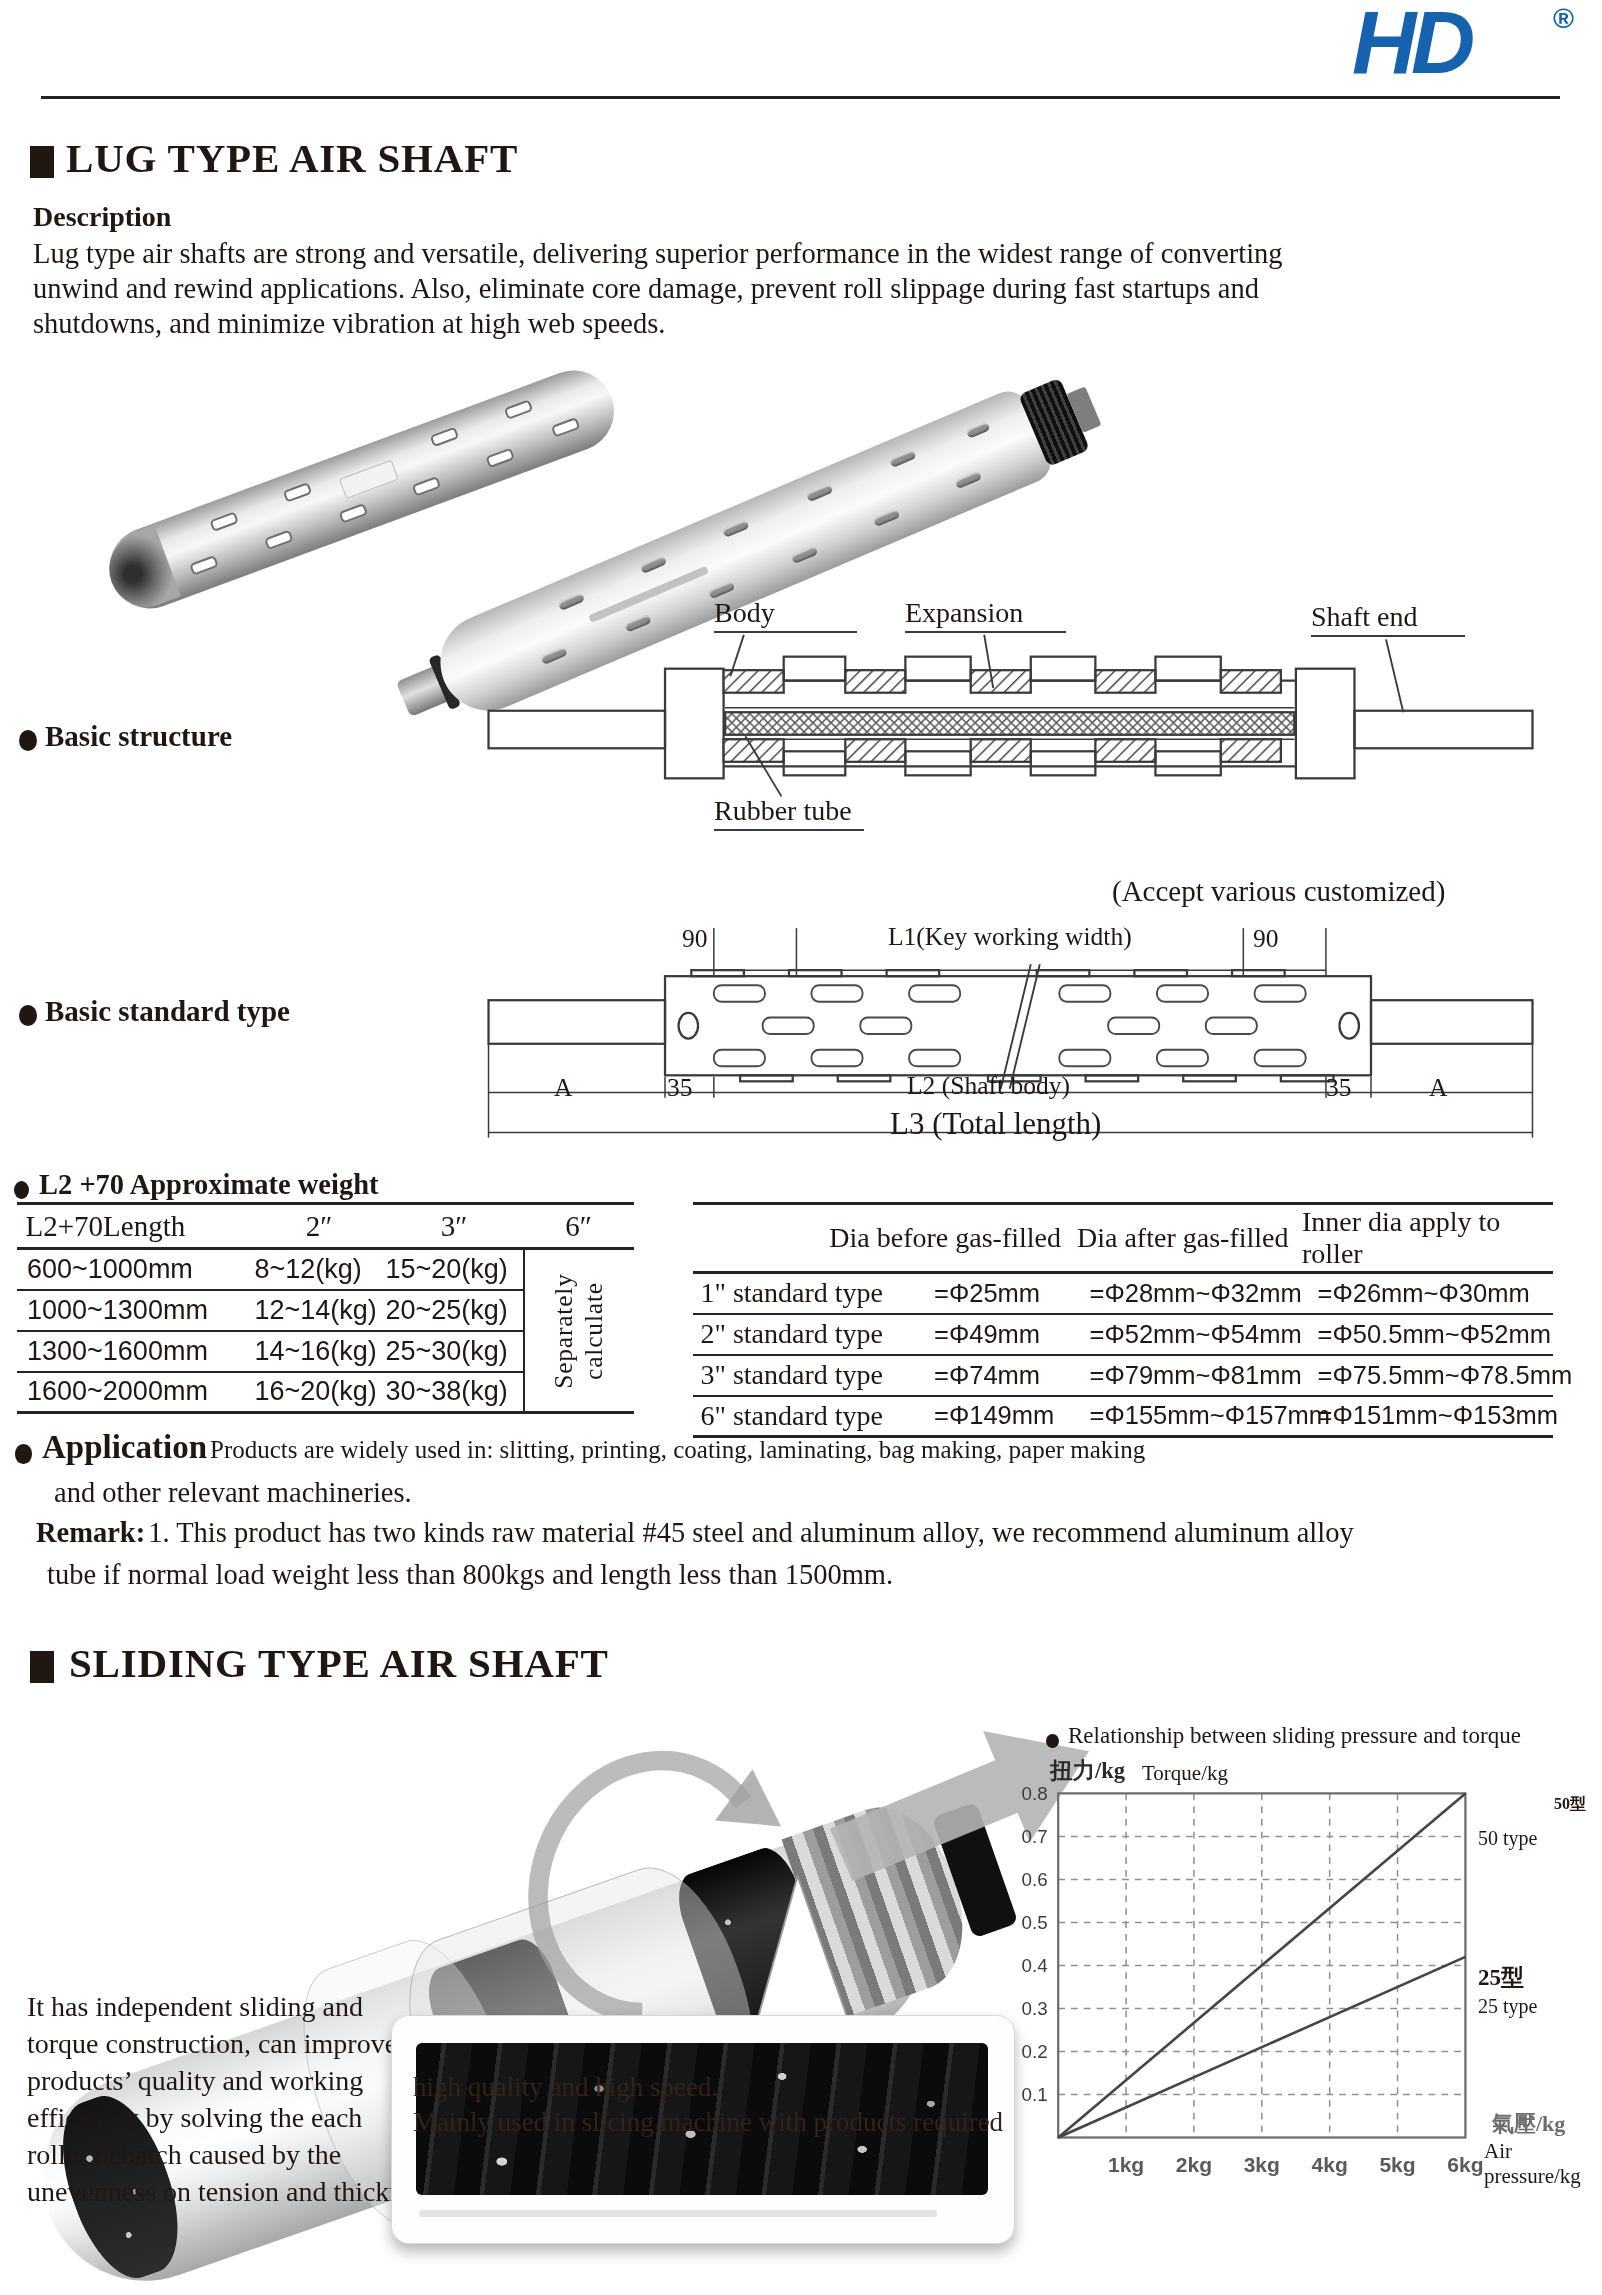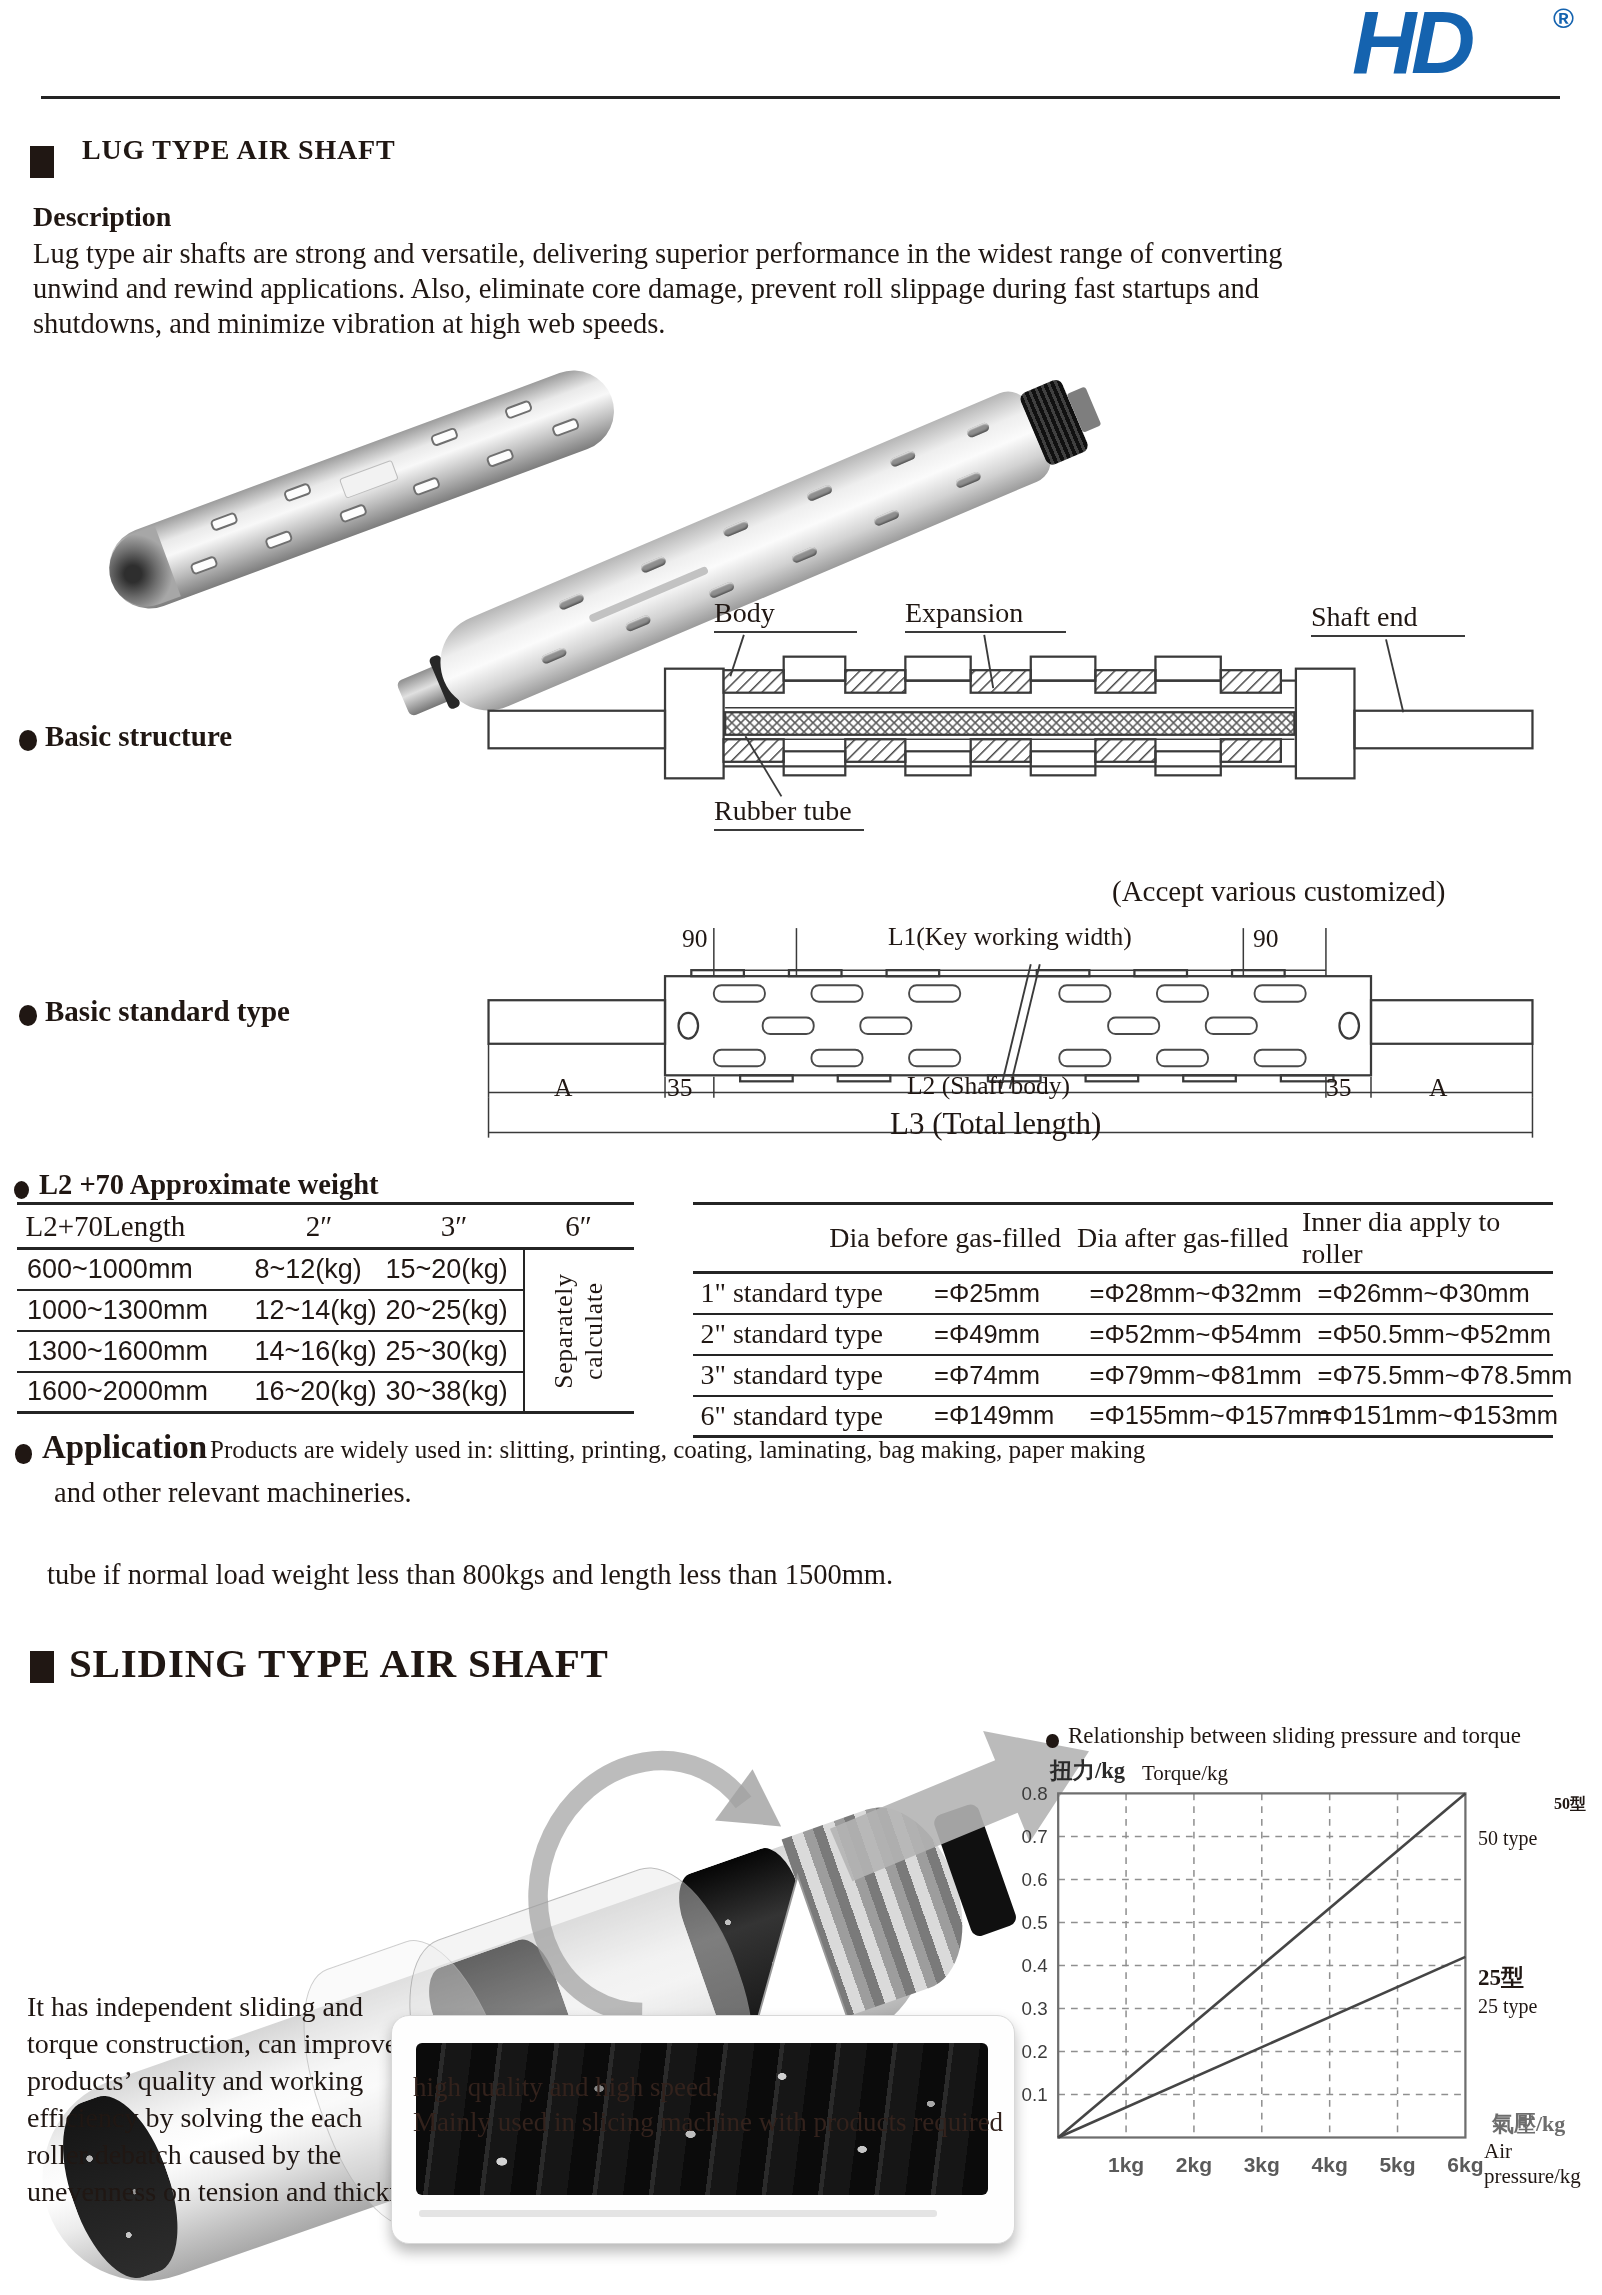--- a/index.html
+++ b/index.html
@@ -45,21 +45,21 @@
 
 
   <div class="abs" style="left:1352px;top:1.5px;width:225px;height:90px">
     <span class="abs sans b" style="left:0;top:-10.5px;font-size:89px;font-style:italic;letter-spacing:-5.3px;color:#1563af">HD</span>
     <span class="abs sans b" style="left:201px;top:0px;font-size:28.5px;color:#1563af">®</span>
   </div>
 
   <div class="abs" style="left:41px;top:96px;width:1519px;height:3px;background:#232323"></div>
 
   <div class="abs sq" style="left:30px;top:146px"></div>
-  <div class="abs serif b" style="left:82px;top:134px;font-size:28px;letter-spacing:0.8px">LUG TYPE AIR SHAFT</div>
+  <div class="abs serif b" style="left:66px;top:134px;font-size:41px;letter-spacing:0.8px">LUG TYPE AIR SHAFT</div>
 
   <div class="abs serif b" style="left:33px;top:201px;font-size:28px">Description</div>
   <div class="abs serif" style="left:33px;top:236px;width:1547px;font-size:28.5px;line-height:35px">
     <span style="display:block">Lug type air shafts are strong and versatile, delivering superior performance in the widest range of converting</span>
     <span style="display:block">unwind and rewind applications. Also, eliminate core damage, prevent roll slippage during fast startups and</span>
     <span style="display:block">shutdowns, and minimize vibration at high web speeds.</span>
   </div>
 
   <div class="shaft" style="left:95px;top:449px;width:533px;height:81px;transform:rotate(-20.3deg)">
     <div class="abs" style="left:0;top:0;width:533px;height:81px;border-radius:41px;
@@ -328,20 +328,24 @@
       </tbody>
     </table>
   </div>
 
   <div class="abs dot" style="left:15px;top:1444px;width:16.5px;height:19.5px"></div>
   <div class="abs" style="left:42px;top:1429px;width:1547px">
     <span class="serif b" style="font-size:33px">Application</span>
     <span class="serif" style="font-size:25px">Products are widely used in: slitting,  printing, coating,  laminating, bag making,  paper making</span>
   </div>
   <div class="abs serif" style="left:54px;top:1477px;font-size:28.5px">and other relevant machineries.</div>
+  <div class="abs" style="left:36px;top:1517px;width:1555px">
+    <span class="serif b" style="font-size:28.5px">Remark:</span>
+    <span class="serif" style="font-size:28.5px">1. This product has two kinds raw material #45 steel and aluminum alloy, we recommend aluminum alloy</span>
+  </div>
   <div class="abs serif" style="left:47px;top:1559px;font-size:28.5px">tube if normal load weight less than 800kgs and length less than 1500mm.</div>
 
   <div class="abs sq" style="left:30px;top:1651px"></div>
   <div class="abs serif b" style="left:69px;top:1639px;font-size:41px;letter-spacing:0.8px">SLIDING TYPE AIR SHAFT</div>
 
   <div class="shaft" style="left:-22.5px;top:1930px;width:1127px;height:218px;transform:rotate(-19.3deg)">
     <div class="abs" style="left:41px;top:6px;width:924px;height:206px;border-radius:105px;
          background:linear-gradient(180deg,#d6d6d6,#fafafa 30%,#ffffff 45%,#ececec 62%,#c2c2c2 85%,#a8a8a8)"></div>
     <div class="abs" style="left:68px;top:16.5px;width:98px;height:185px;border-radius:41px/90px;
          background-image:radial-gradient(7.5px 7.5px at 30% 30%,#b9b9b9 40%,transparent 46%),radial-gradient(6px 6px at 62% 55%,#999 40%,transparent 46%),radial-gradient(6.8px 6.8px at 42% 76%,#c6c6c6 40%,transparent 46%),linear-gradient(#141414,#2d2d2d)"></div>

